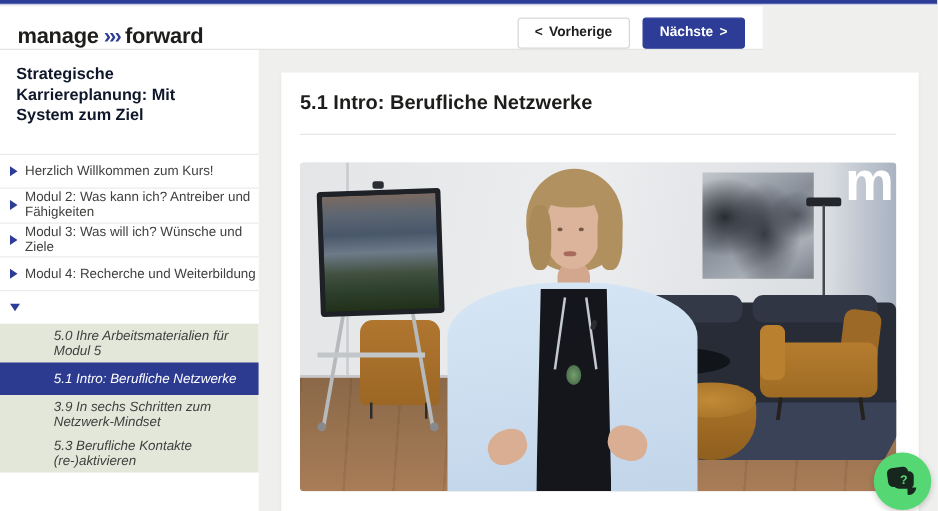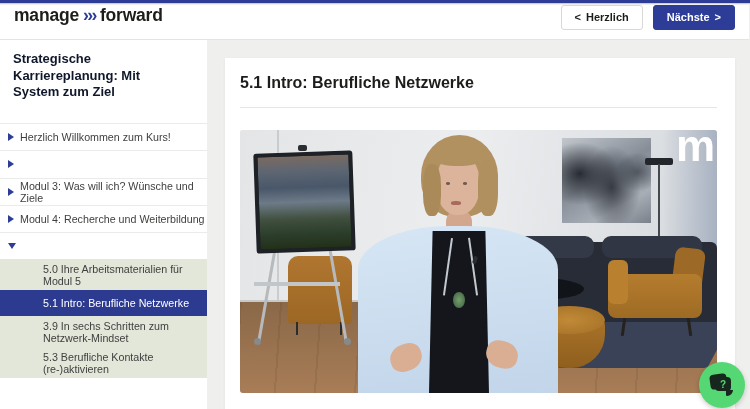--- a/index.html
+++ b/index.html
@@ -2,39 +2,39 @@
 <html><head>
 <meta charset="utf-8">
 <style>
   * { margin:0; padding:0; box-sizing:border-box; }
   html,body { width:750px; height:409px; overflow:hidden; background:#efefee;
               font-family:"Liberation Sans", sans-serif; }
   .page { position:relative; width:750px; height:409px; overflow:hidden; background:#efefee; }
 
   
   .topstrip { position:absolute; left:0; top:0; width:750px; height:4px; background:#2d3c96; border-bottom:1px solid #c9cde9; }
-  .header { position:absolute; left:0; top:5px; width:749px; height:35px; background:#ffffff;
-            border-bottom:1px solid #e4e4e2; display:flex; align-items:flex-start; justify-content:space-between; padding:0 14px; }
+  .header { position:absolute; left:0; top:5px; width:610px; height:35px; background:#ffffff;
+            border-bottom:1px solid #e4e4e2; display:flex; align-items:flex-end; justify-content:space-between; padding:0 14px; }
   .logo { font-size:17.5px; font-weight:bold; color:#1d1d1b; letter-spacing:-0.2px; cursor:pointer; }
   .logo .chev { color:#2d3c96; letter-spacing:-1.5px; margin:0 4px; }
   .nav-buttons { display:flex; gap:10px; }
   .btn { font-size:11px; font-weight:bold; border-radius:3px; padding:6px 13px; cursor:pointer;
          display:flex; align-items:center; gap:5px; line-height:1; }
   .btn-prev { background:#ffffff; border:1px solid #d8d8d6; color:#1d1d1b; }
   .btn-next { background:#2d3c96; border:1px solid #2d3c96; color:#ffffff; }
 
   
   .sidebar { position:absolute; left:0; top:40px; width:207px; height:369px; background:#ffffff; overflow:hidden; }
   .course-title { padding:11px 26px 10px 13px; color:#0f172a; font-weight:bold; font-size:13px; line-height:1.27; height:83px; }
   .nav-item { height:27.3px; border-top:1px solid #ebebe9; display:flex; align-items:center; gap:6px;
               padding-left:8px; font-size:10.7px; color:#3f3f3e; cursor:pointer; background:#ffffff; }
   .tri-right { width:0; height:0; border-left:6px solid #2d3c96; border-top:4px solid transparent; border-bottom:4px solid transparent; }
   .tri-down  { width:0; height:0; border-top:6px solid #2d3c96; border-left:4px solid transparent; border-right:4px solid transparent; }
   .subnav { background:#e3e7da; }
-  .subnav-item { height:31px; display:flex; align-items:center; padding-left:43px; font-size:10.7px; color:#3f3f3e; cursor:pointer; }
+  .subnav-item { height:31px; display:flex; align-items:center; padding-left:43px; font-size:10.7px; color:#3f3f3e; cursor:pointer;font-style:italic; }
   .subnav-item.selected { height:26px; background:#2c3a90; color:#ffffff; }
 
   
   .main-card { position:absolute; left:225px; top:58px; width:510px; height:352px; background:#ffffff;
                box-shadow:0 1px 3px rgba(0,0,0,0.05); }
   .lesson-title { position:absolute; left:15px; top:16px; font-size:16px; font-weight:bold; color:#1d1d1b; }
   .title-divider { position:absolute; left:15px; top:49px; width:477px; height:1px; background:#e6e6e4; }
 
   
   .video { position:absolute; left:15px; top:72px; width:477px; height:263px; border-radius:3px; overflow:hidden; cursor:pointer; background:#e2e4e6; }
@@ -125,38 +125,39 @@
 
   <div class="topstrip"></div>
 
   <div class="header">
     <div class="logo">
       <span>manage</span><span class="chev">›››</span><span>forward</span>
     </div>
     <div class="nav-buttons">
       <div class="btn btn-prev">
         <span>&lt;</span>
-        <span>Herzlich</span>
+        <span>Vorherige</span>
       </div>
       <div class="btn btn-next">
         <span>Nächste</span>
         <span>&gt;</span>
       </div>
     </div>
   </div>
 
   <div class="sidebar">
     <div class="course-title">Strategische Karriereplanung: Mit System zum Ziel</div>
 
     <div class="nav-item">
       <span class="tri-right"></span>
       <span>Herzlich Willkommen zum Kurs!</span>
     </div>
     <div class="nav-item">
       <span class="tri-right"></span>
+      <span>Modul 2: Was kann ich? Antreiber und Fähigkeiten</span>
     </div>
     <div class="nav-item">
       <span class="tri-right"></span>
       <span>Modul 3: Was will ich? Wünsche und Ziele</span>
     </div>
     <div class="nav-item">
       <span class="tri-right"></span>
       <span>Modul 4: Recherche und Weiterbildung</span>
     </div>
     <div class="nav-item">

